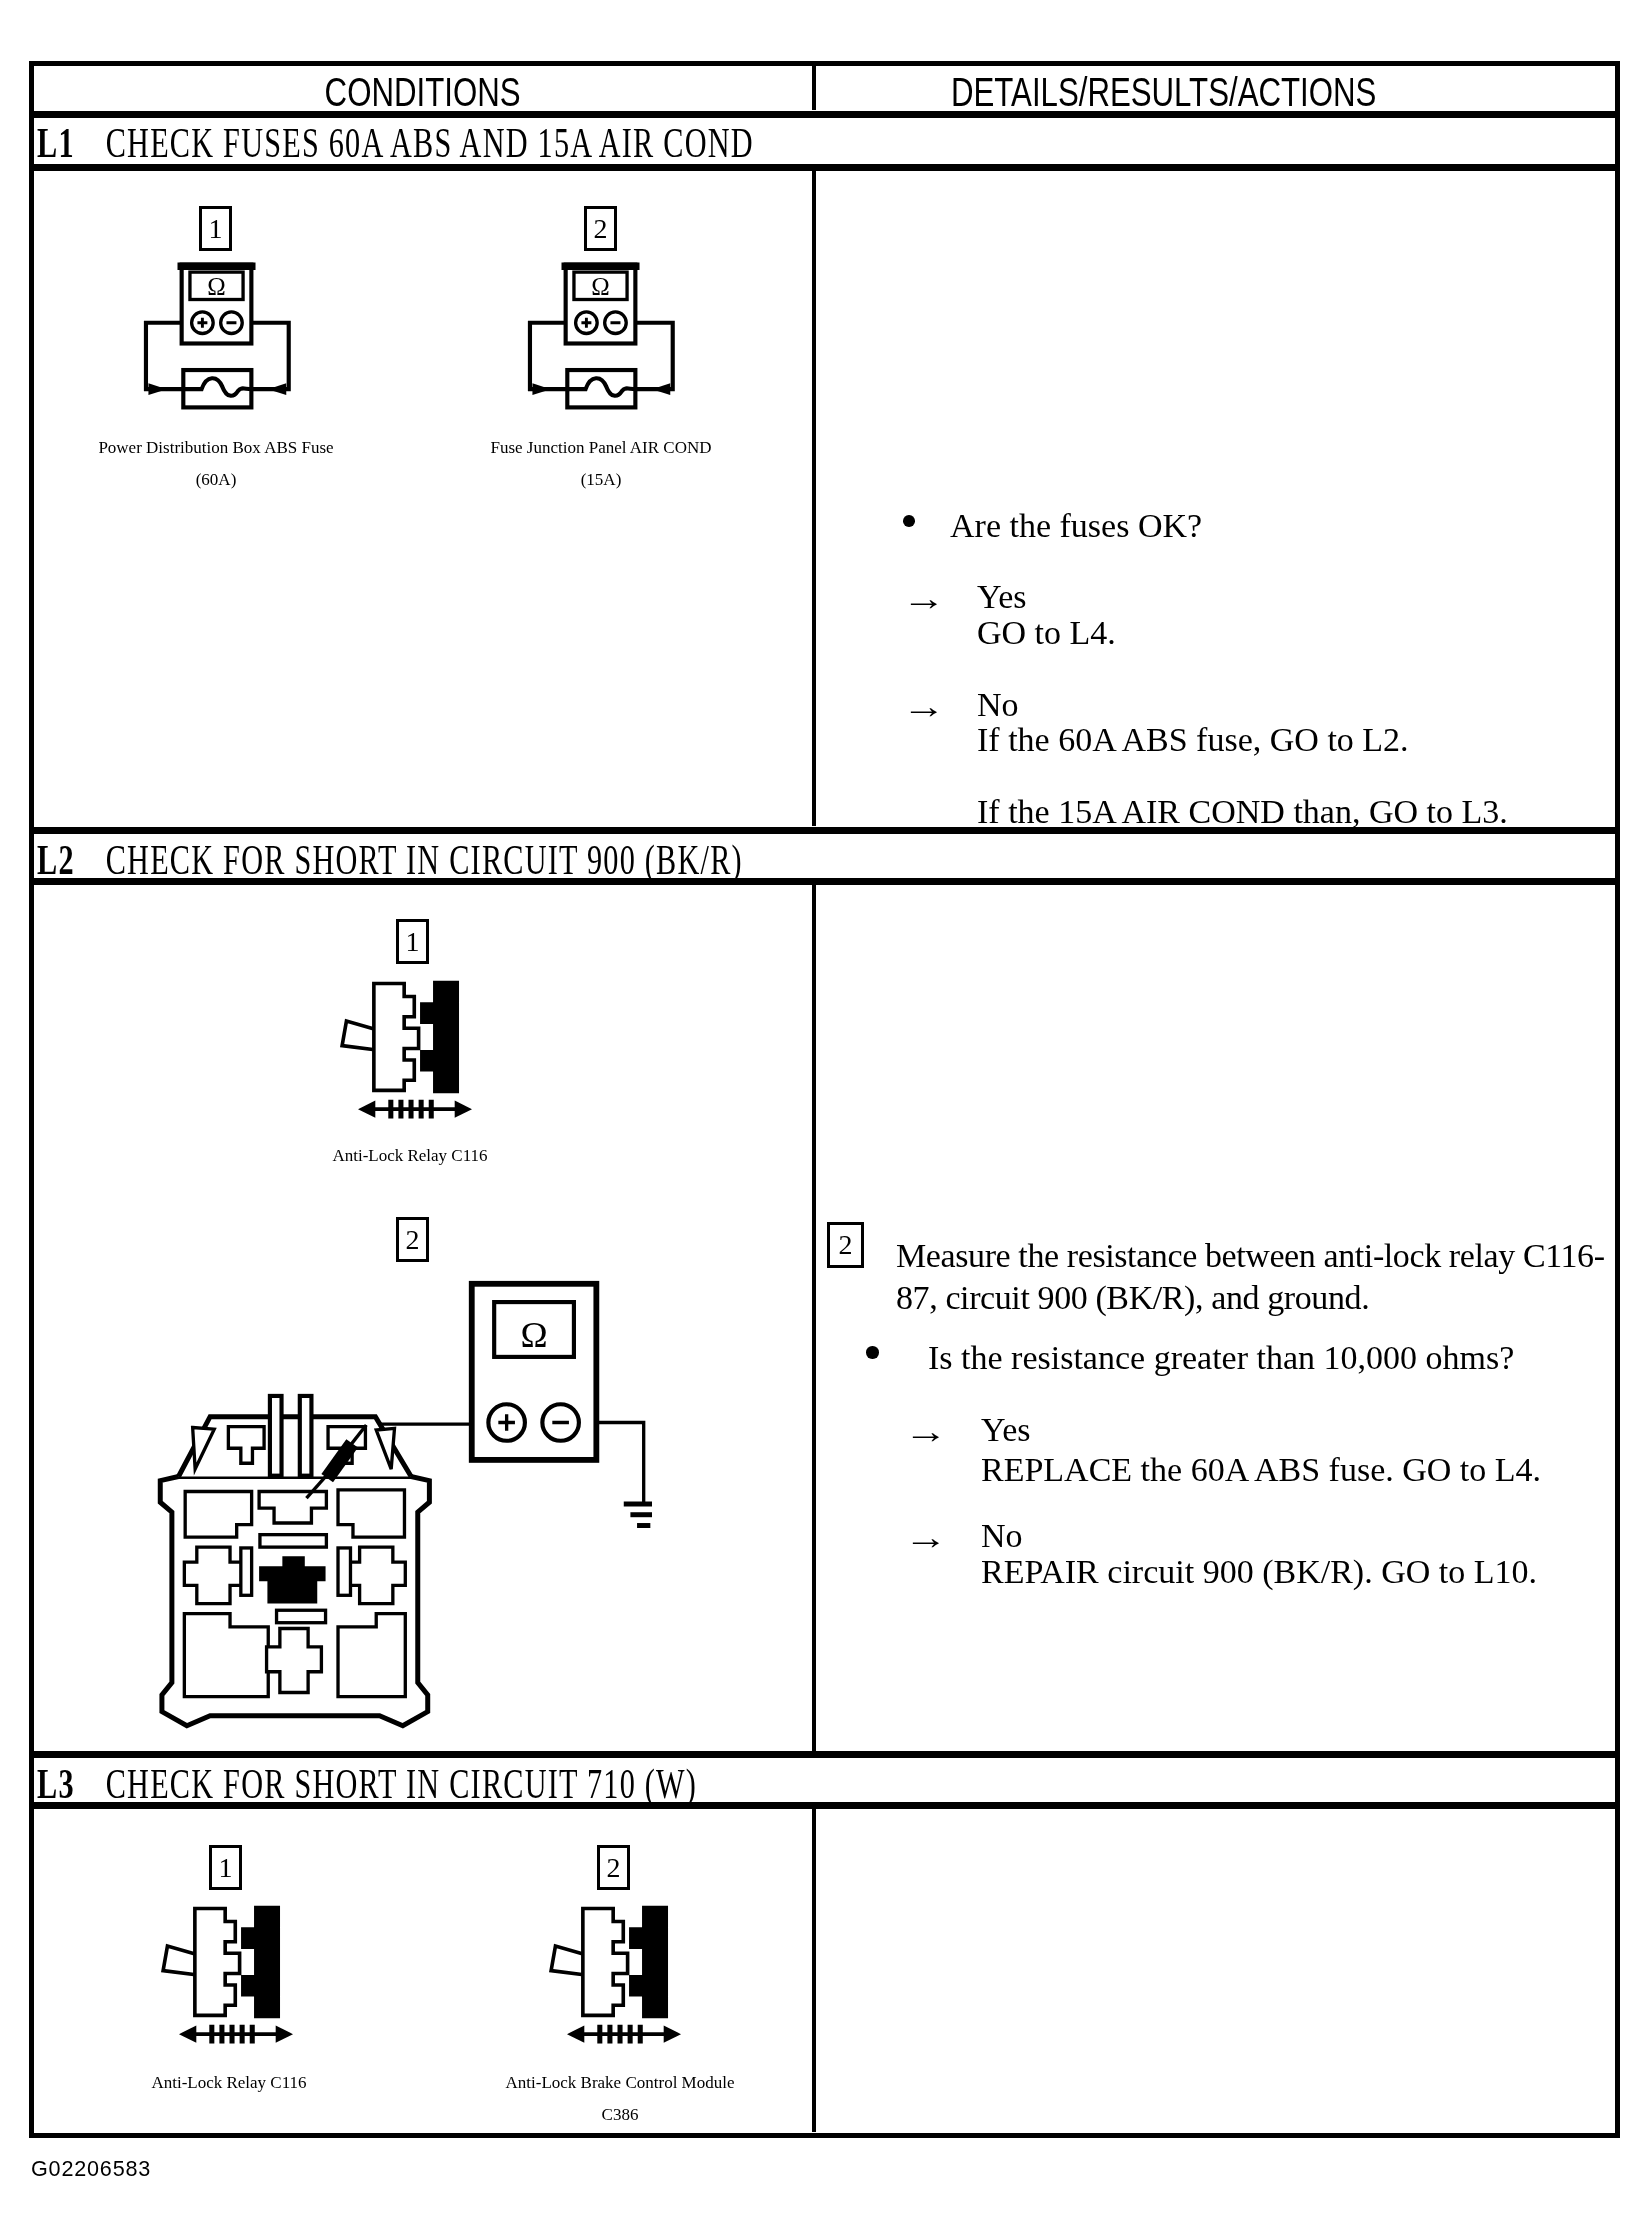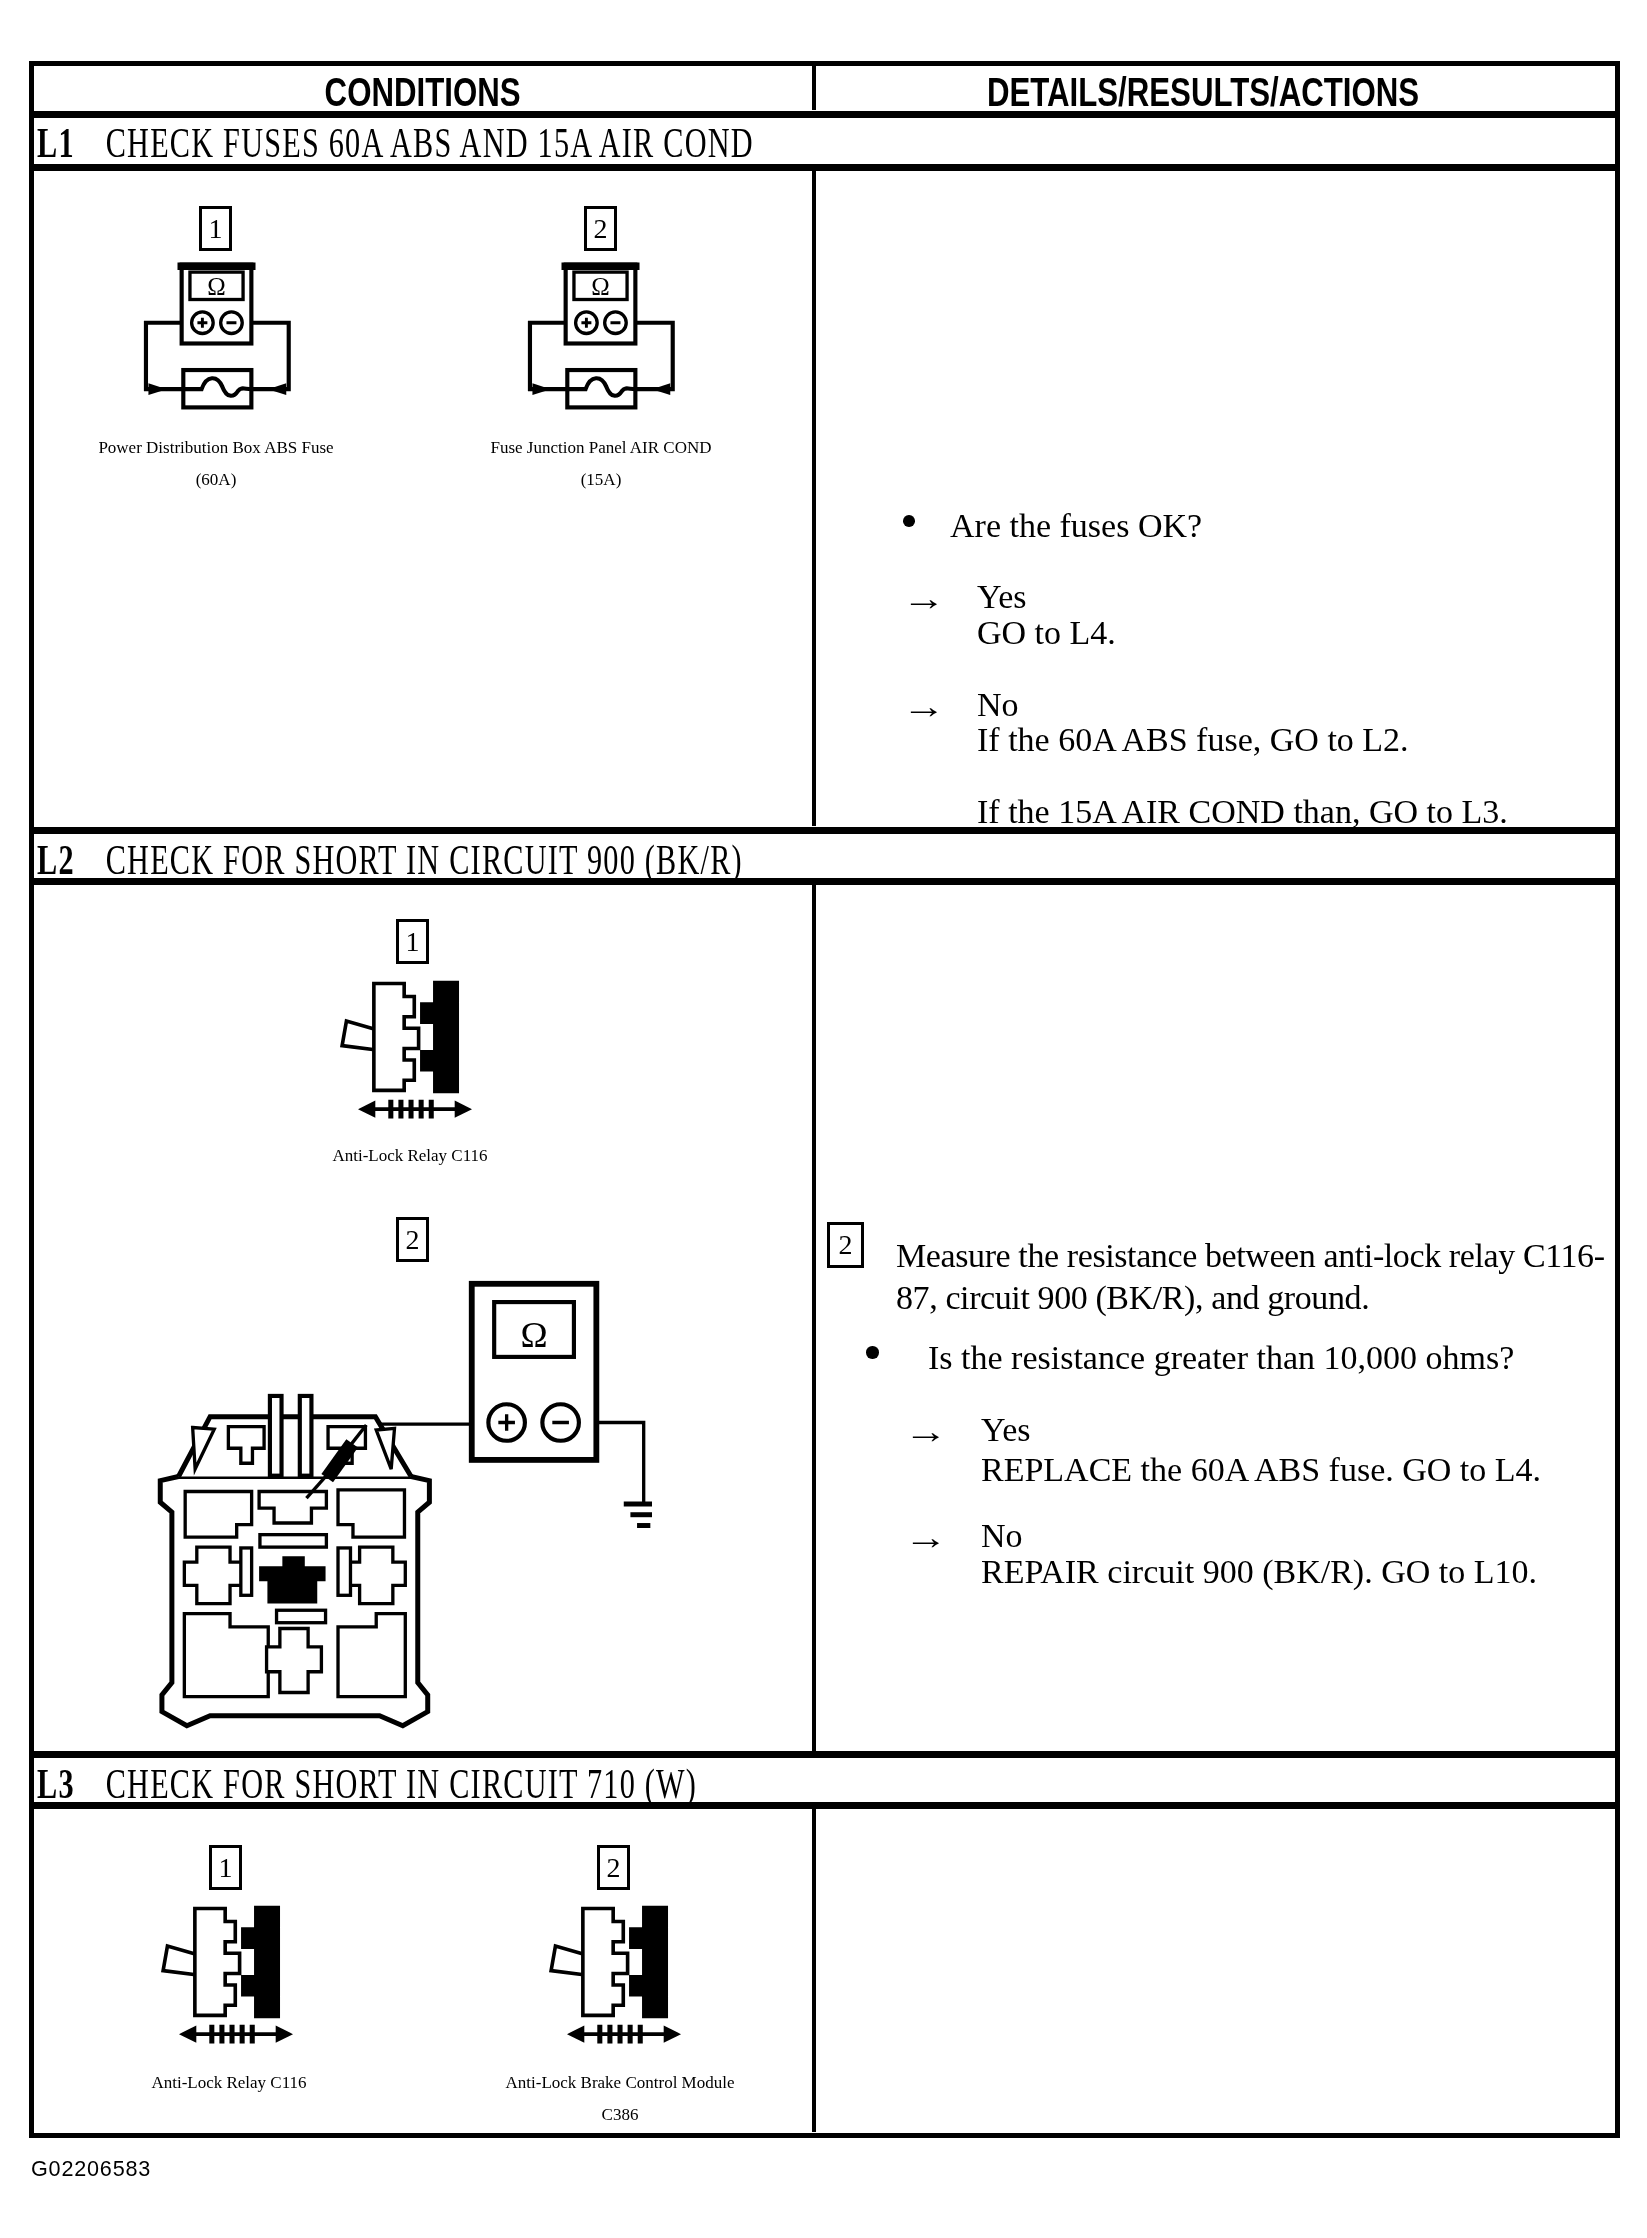--- a/index.html
+++ b/index.html
@@ -8,21 +8,21 @@
     font-family:"Liberation Serif","DejaVu Serif",serif; color:#000;
     overflow:hidden;
   }
   .abs { position:absolute; }
   
   .frame { left:29px; top:61px; width:1591px; height:2077px;
            border:5.8px solid #000; box-sizing:border-box; }
   .hline { position:absolute; left:29px; width:1591px; height:6.6px; background:#000; }
   .vseg  { position:absolute; left:812px; width:4.2px; background:#000; }
   
-  .hdr { font-family:"Liberation Sans","DejaVu Sans",sans-serif; font-weight:bold;
+  .hdr { font-family:"Liberation Sans","DejaVu Sans",sans-serif; font-weight:normal;
          font-size:40px; line-height:42px; text-align:center; white-space:nowrap; }
   .hdr > span { display:inline-block; transform:scaleX(0.78); }
   
   .sec { font-size:42px; line-height:45px; white-space:nowrap;
          transform:scaleX(0.72); transform-origin:0 50%; letter-spacing:1.7px; }
   .sec b { margin-right:43px; }
   
   .t  { font-size:34px; line-height:37px; white-space:nowrap; }
   .t b { font-weight:normal; }
   .wrap { white-space:normal; }
@@ -51,21 +51,21 @@
   <div class="hline" style="top:827px"></div>
   <div class="hline" style="top:878px"></div>
   <div class="hline" style="top:1751px"></div>
   <div class="hline" style="top:1802px"></div>
   <div class="vseg" style="top:66px;height:44px"></div>
   <div class="vseg" style="top:170px;height:656px"></div>
   <div class="vseg" style="top:885px;height:866px"></div>
   <div class="vseg" style="top:1809px;height:323px"></div>
 
   <div class="abs hdr" style="left:35px;top:71px;width:776px"><span>CONDITIONS</span></div>
-  <div class="abs hdr" style="left:856px;top:71px;width:695px"><span>DETAILS/RESULTS/ACTIONS</span></div>
+  <div class="abs hdr" style="left:816px;top:71px;width:695px"><span>DETAILS/RESULTS/ACTIONS</span></div>
 
   <div class="abs sec" style="left:37px;top:121px">
     <b>L1</b><span>CHECK FUSES 60A ABS AND 15A AIR COND</span>
   </div>
 
   <div class="abs numbox" style="left:199px;top:206px">
       <span>1</span>
     </div>
   <div class="abs numbox" style="left:584px;top:206px">
       <span>2</span>

